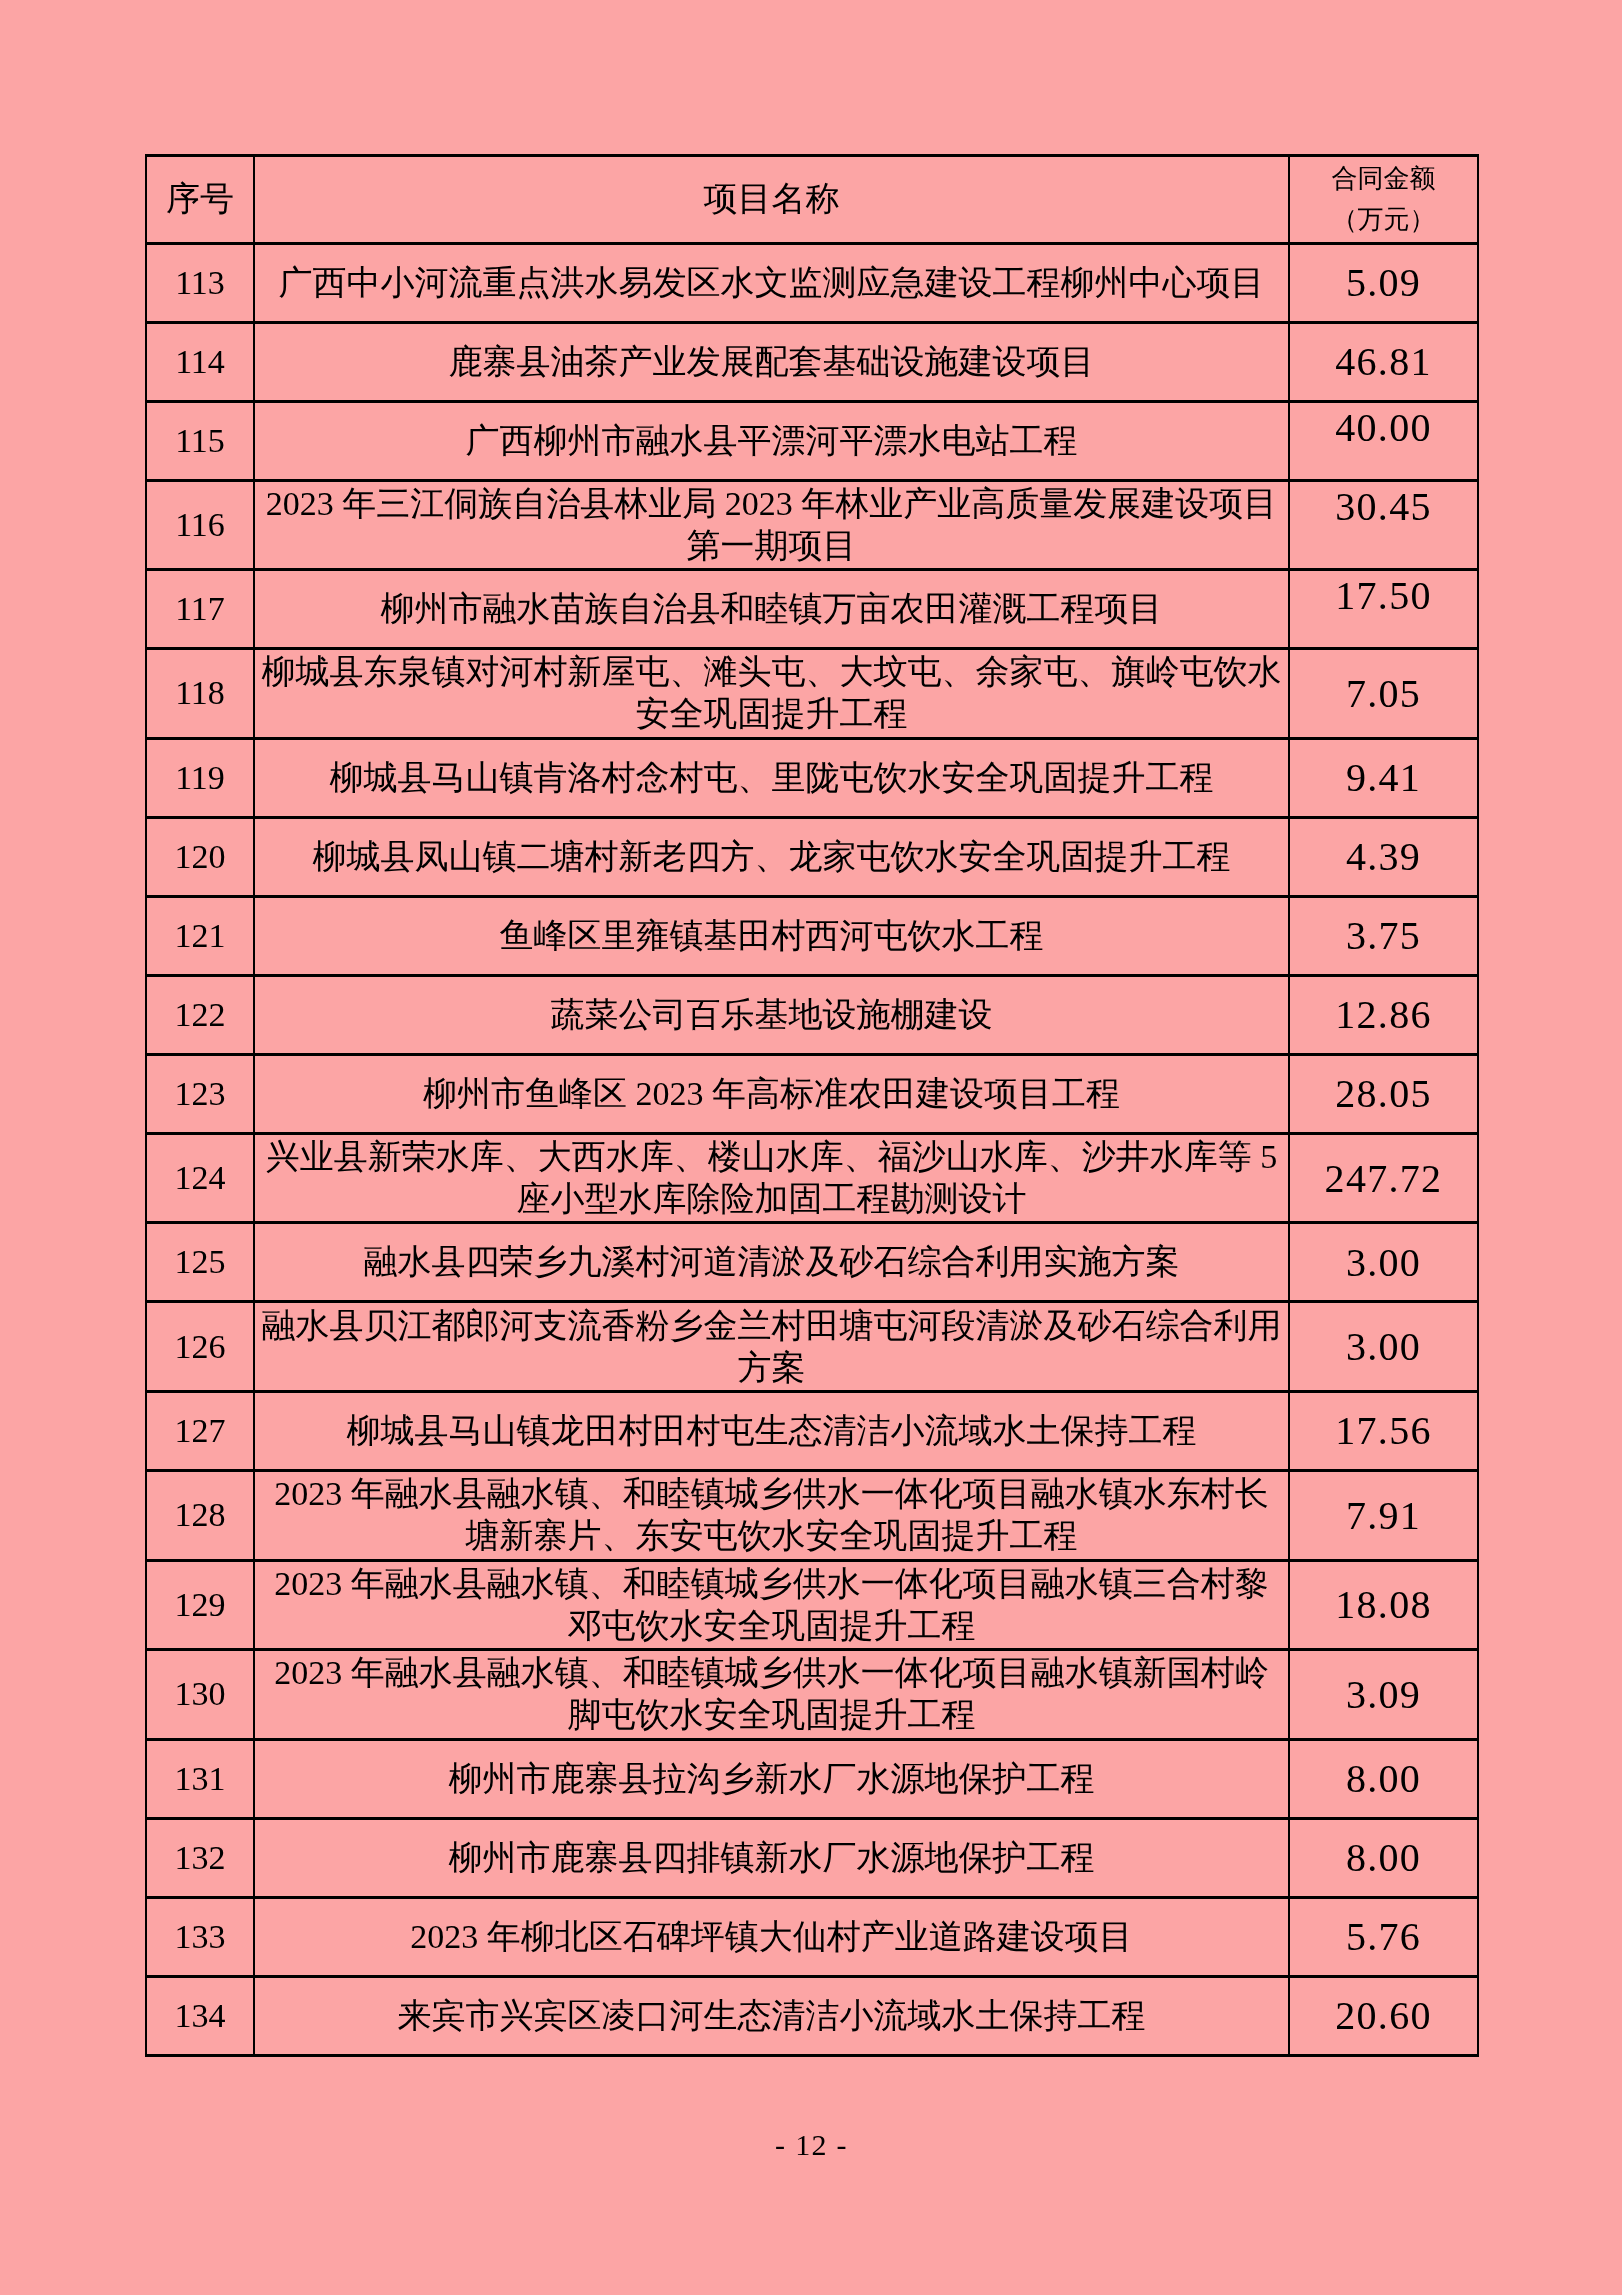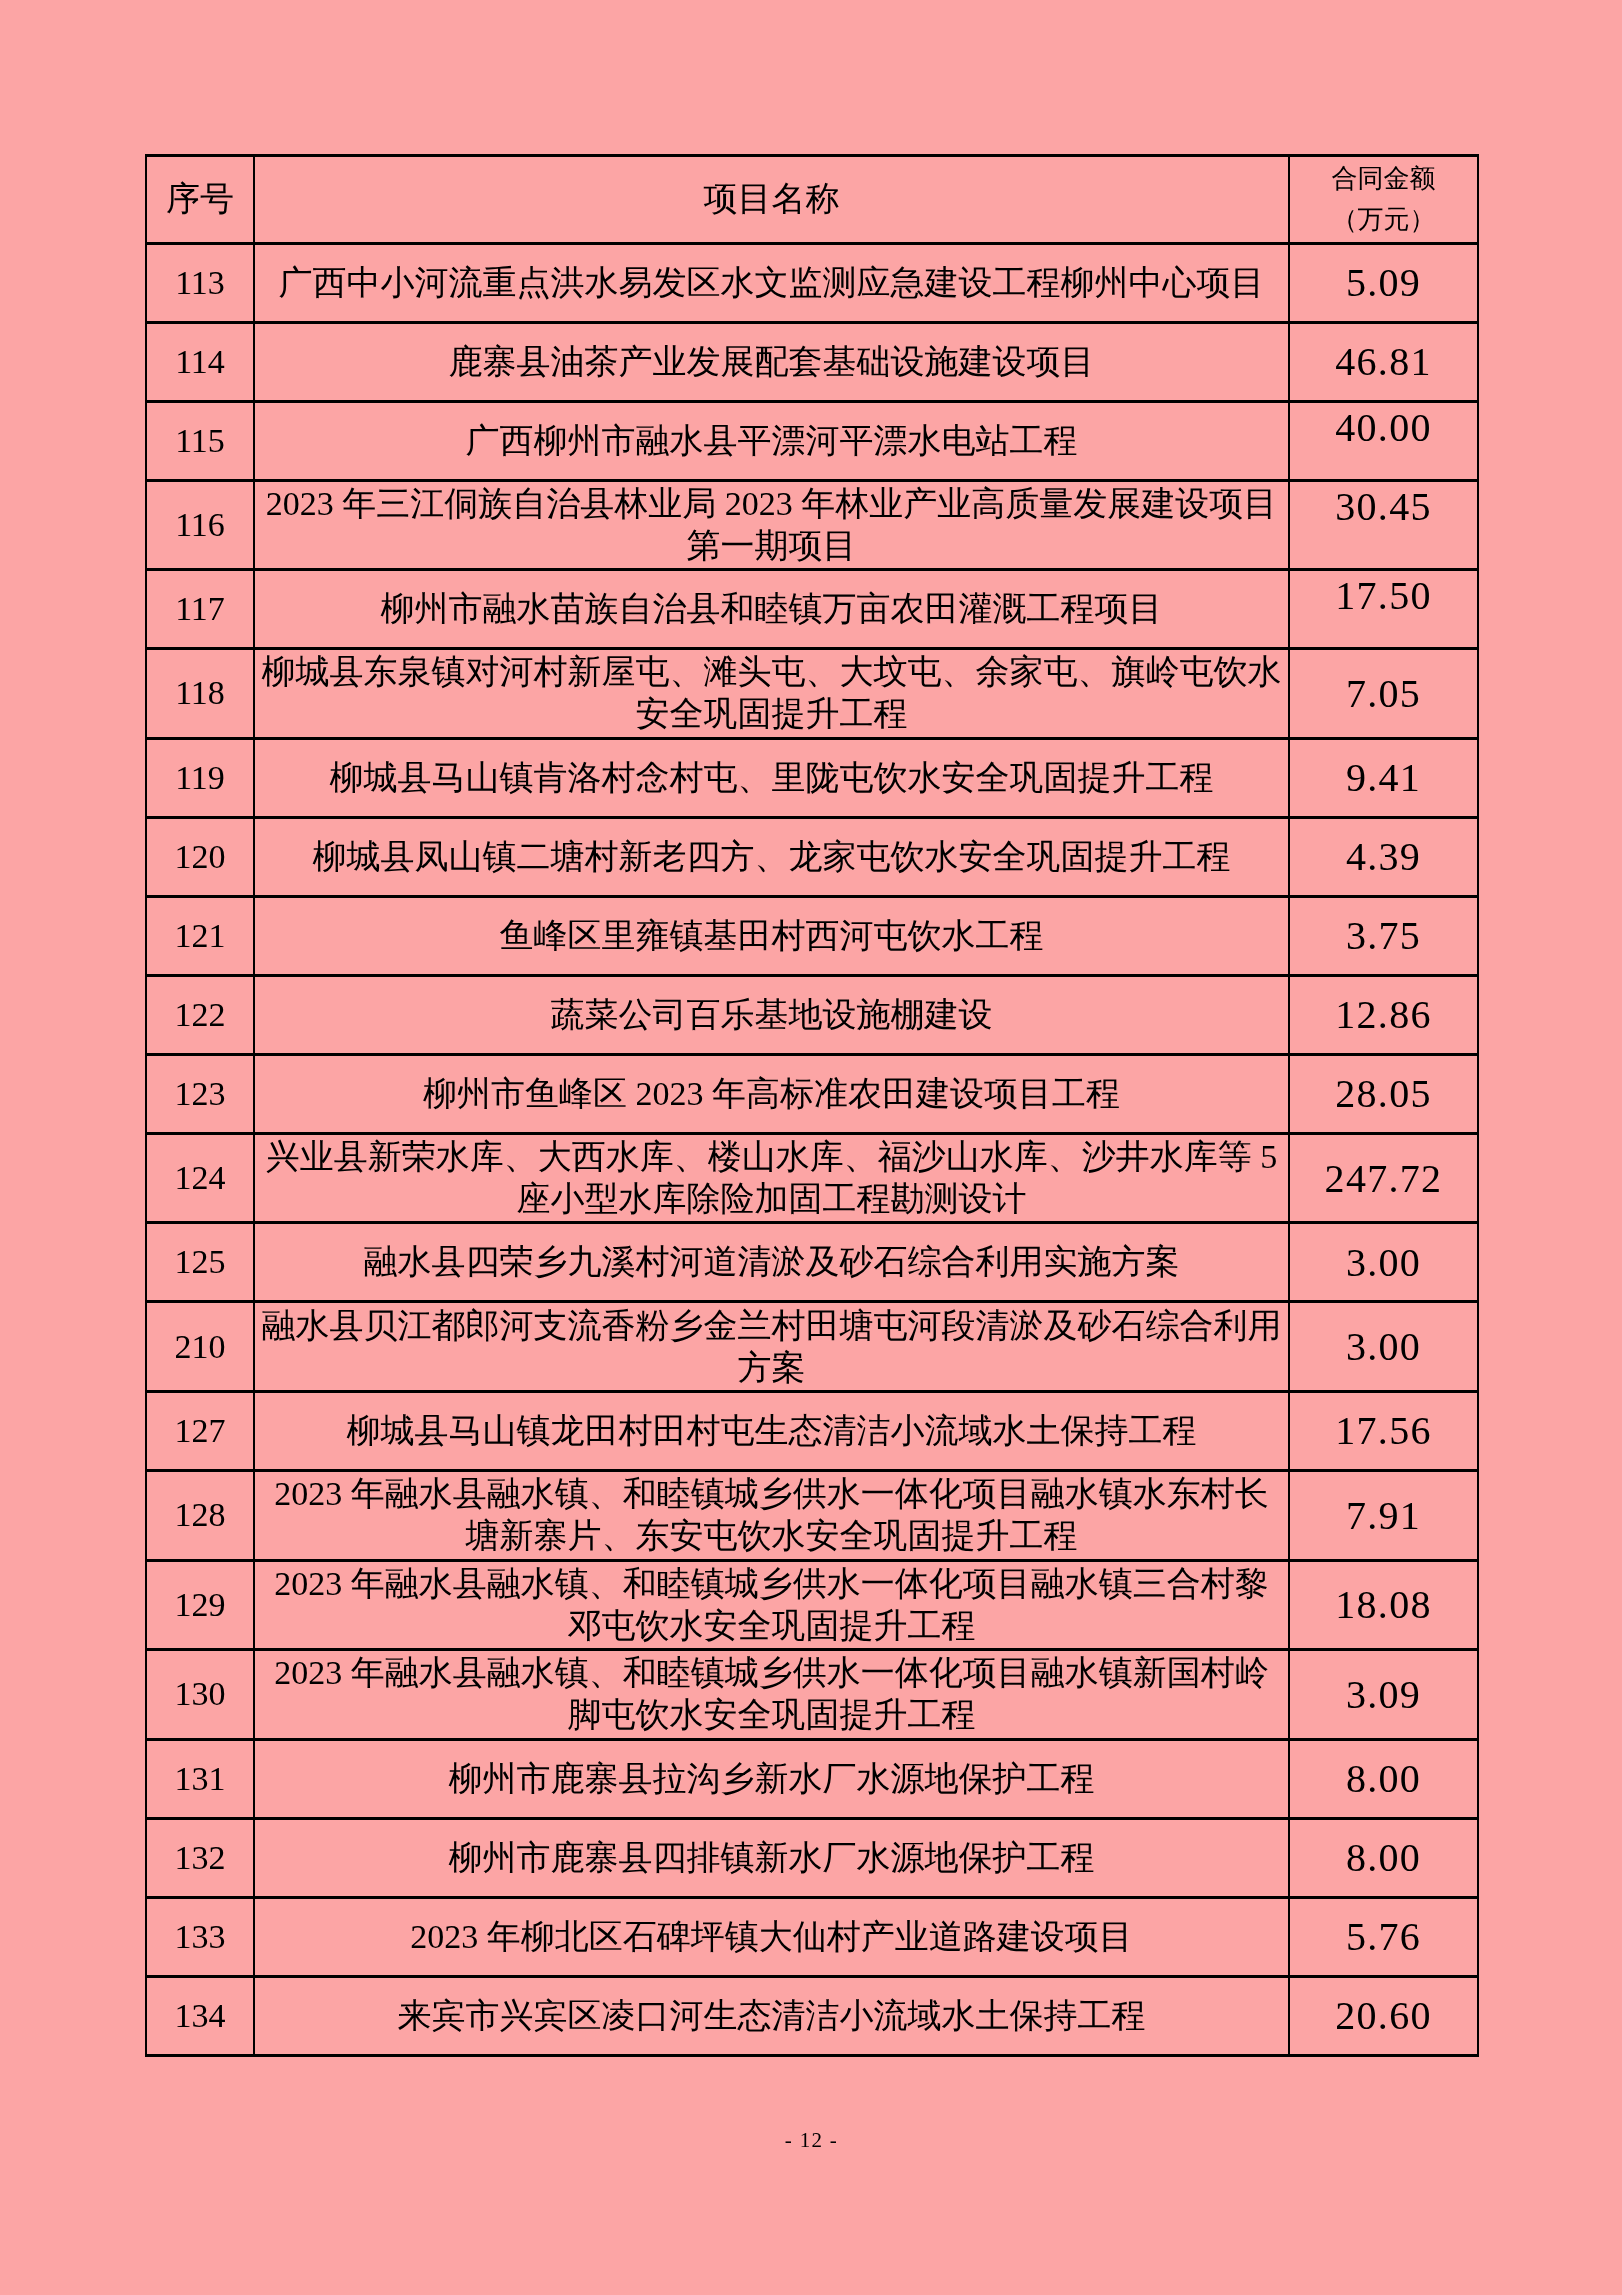--- a/index.html
+++ b/index.html
@@ -50,21 +50,21 @@
     text-align: center; font-size: 40px; letter-spacing: 1.3px;
   }
   td.col-amount.va-top {
     vertical-align: top;
     padding-top: 1px;
   }
   .page-footer {
     position: absolute;
     left: 0; top: 2128px; width: 100%;
     text-align: center;
-    font-size: 21px;
+    font-size: 30px;
     letter-spacing: 1.3px;
   }
 </style>
 </head>
 <body>
 
 <div class="page">
 
   <table class="projects">
     <colgroup>
@@ -221,21 +221,21 @@
     </td>
     <td class="col-name">
       <span>融水县四荣乡九溪村河道清淤及砂石综合利用实施方案</span>
     </td>
     <td class="col-amount">
       <span>3.00</span>
     </td>
   </tr>
         <tr>
     <td class="col-index">
-      <span>210</span>
+      <span>126</span>
     </td>
     <td class="col-name">
       <span>融水县贝江都郎河支流香粉乡金兰村田塘屯河段清淤及砂石综合利用方案</span>
     </td>
     <td class="col-amount">
       <span>3.00</span>
     </td>
   </tr>
         <tr>
     <td class="col-index">

